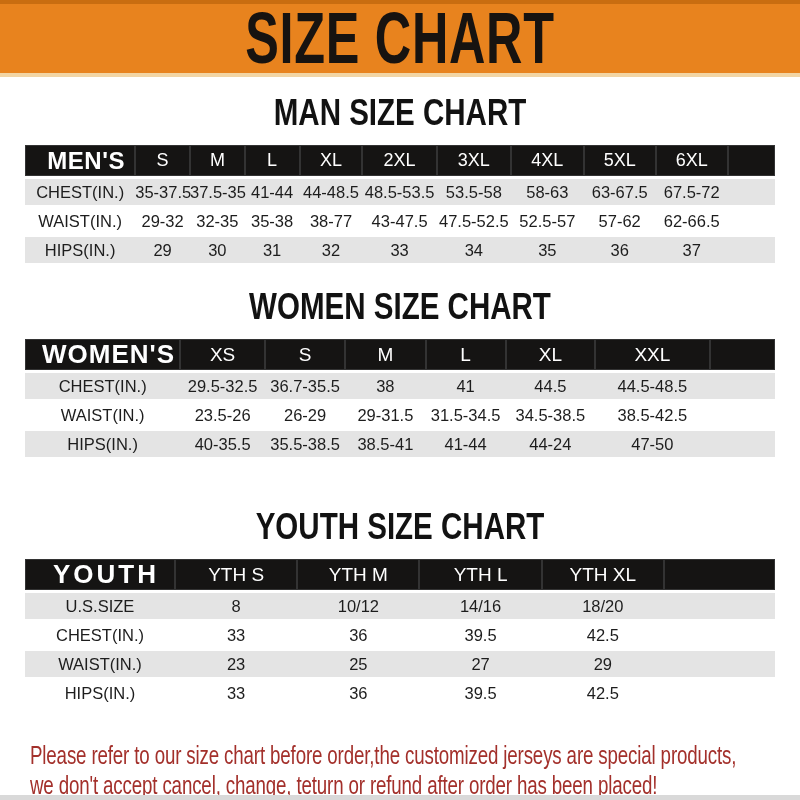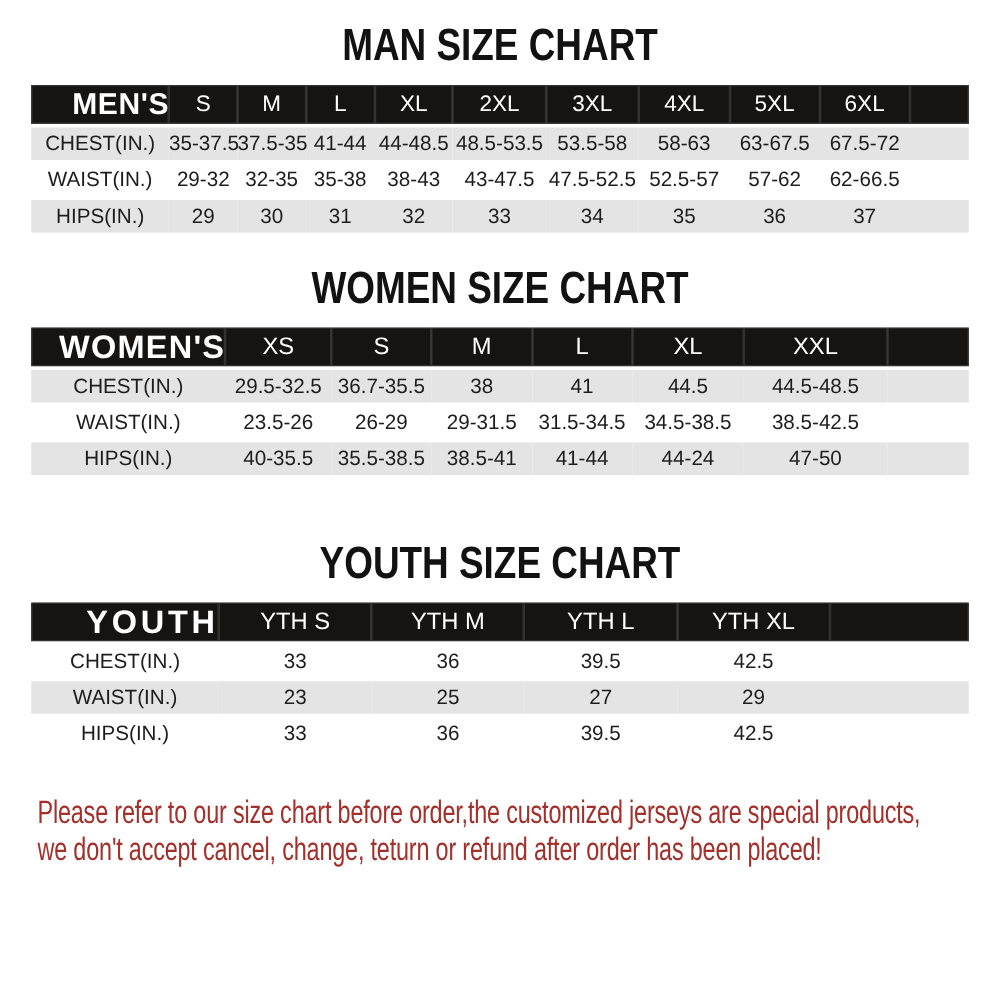--- a/index.html
+++ b/index.html
@@ -72,21 +72,21 @@
   tr.header-row th {
     background: #151413;
     color: #ffffff;
     font-weight: 500;
     font-size: 19px;
     height: 28px;
     box-shadow: inset 0 0 0 1px #333;
   }
   table.men tr.header-row th { height: 31px; font-size: 18px; }
   tr.header-row th.corner-label {
-    text-align: right;
+    text-align: center;
     padding-left: 12px;
     font-weight: 800;
     font-size: 26px;
     letter-spacing: 1px;
   }
   table.men tr.header-row th.corner-label { font-size: 24px; letter-spacing: 0.5px; }
   table.youth tr.header-row th.corner-label { letter-spacing: 3px; margin-left: 27px; }
 
   tr.data-row td {
     height: 26px;
@@ -124,20 +124,23 @@
     width: 800px;
     height: 5px;
     background: #D9D9D9;
   }
 </style>
 </head>
 <body>
 
 <div class="page">
 
+  <div class="banner">
+    <div class="banner-title">SIZE CHART</div>
+  </div>
 
   <h2 class="section-heading heading-man">MAN SIZE CHART</h2>
   <table class="size-table men">
       <colgroup>
         <col style="width: 14.7%;">
         <col style="width: 7.3%;">
         <col style="width: 7.3%;">
         <col style="width: 7.3%;">
         <col style="width: 8.4%;">
         <col style="width: 9.9%;">
@@ -174,21 +177,21 @@
           <td>58-63</td>
           <td>63-67.5</td>
           <td>67.5-72</td>
           <td></td>
         </tr>
         <tr class="data-row">
           <td class="row-label">WAIST(IN.)</td>
           <td>29-32</td>
           <td>32-35</td>
           <td>35-38</td>
-          <td>38-43</td>
+          <td>38-77</td>
           <td>43-47.5</td>
           <td>47.5-52.5</td>
           <td>52.5-57</td>
           <td>57-62</td>
           <td>62-66.5</td>
           <td></td>
         </tr>
         <tr class="data-row shaded">
           <td class="row-label">HIPS(IN.)</td>
           <td>29</td>
@@ -277,20 +280,28 @@
         <tr class="header-row">
           <th class="corner-label">YOUTH</th>
           <th>YTH S</th>
           <th>YTH M</th>
           <th>YTH L</th>
           <th>YTH XL</th>
           <th></th>
         </tr>
       </thead>
       <tbody>
+        <tr class="data-row shaded">
+          <td class="row-label">U.S.SIZE</td>
+          <td>8</td>
+          <td>10/12</td>
+          <td>14/16</td>
+          <td>18/20</td>
+          <td></td>
+        </tr>
         <tr class="data-row">
           <td class="row-label">CHEST(IN.)</td>
           <td>33</td>
           <td>36</td>
           <td>39.5</td>
           <td>42.5</td>
           <td></td>
         </tr>
         <tr class="data-row shaded">
           <td class="row-label">WAIST(IN.)</td>

